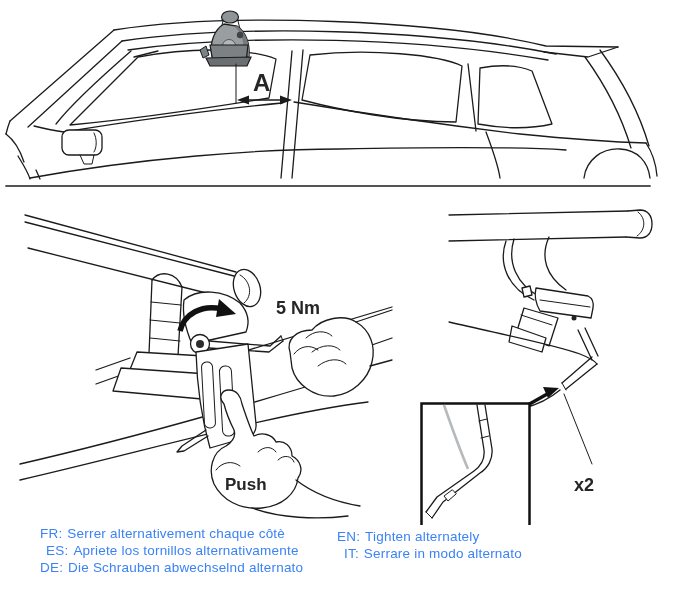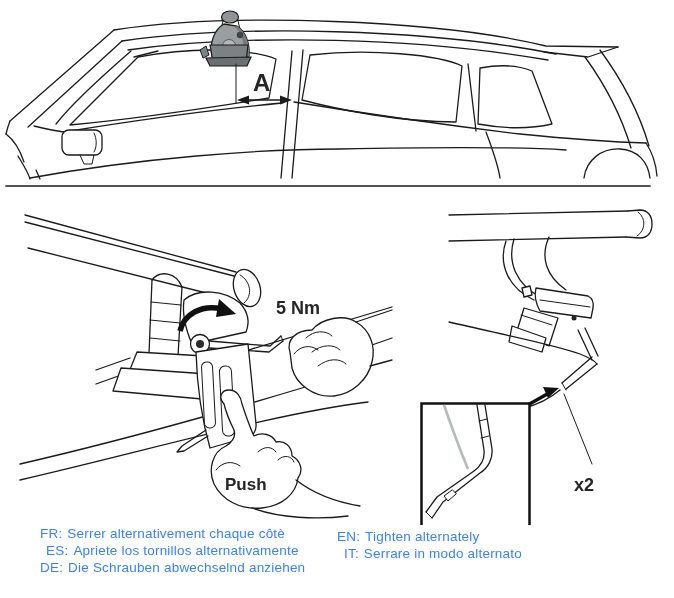--- a/index.html
+++ b/index.html
@@ -222,21 +222,21 @@
   </svg>
 
   <div>
     <div class="instr-row" style="left:40px;top:526px;">
       <span class="lang">FR:</span><span>Serrer alternativement chaque côtè</span>
     </div>
     <div class="instr-row" style="left:40px;top:543px;margin-left:6px;">
       <span class="lang">ES:</span><span>Apriete los tornillos alternativamente</span>
     </div>
     <div class="instr-row" style="left:40px;top:560px;">
-      <span class="lang">DE:</span><span>Die Schrauben abwechselnd anziehen</span>
+      <span class="lang">DE:</span><span>Die Schrauben abwechselnd alternato</span>
     </div>
   </div>
   <div>
     <div class="instr-row" style="left:337px;top:529px;">
       <span class="lang">EN:</span><span>Tighten alternately</span>
     </div>
     <div class="instr-row" style="left:344px;top:546px;">
       <span class="lang">IT:</span><span>Serrare in modo alternato</span>
     </div>
   </div>

